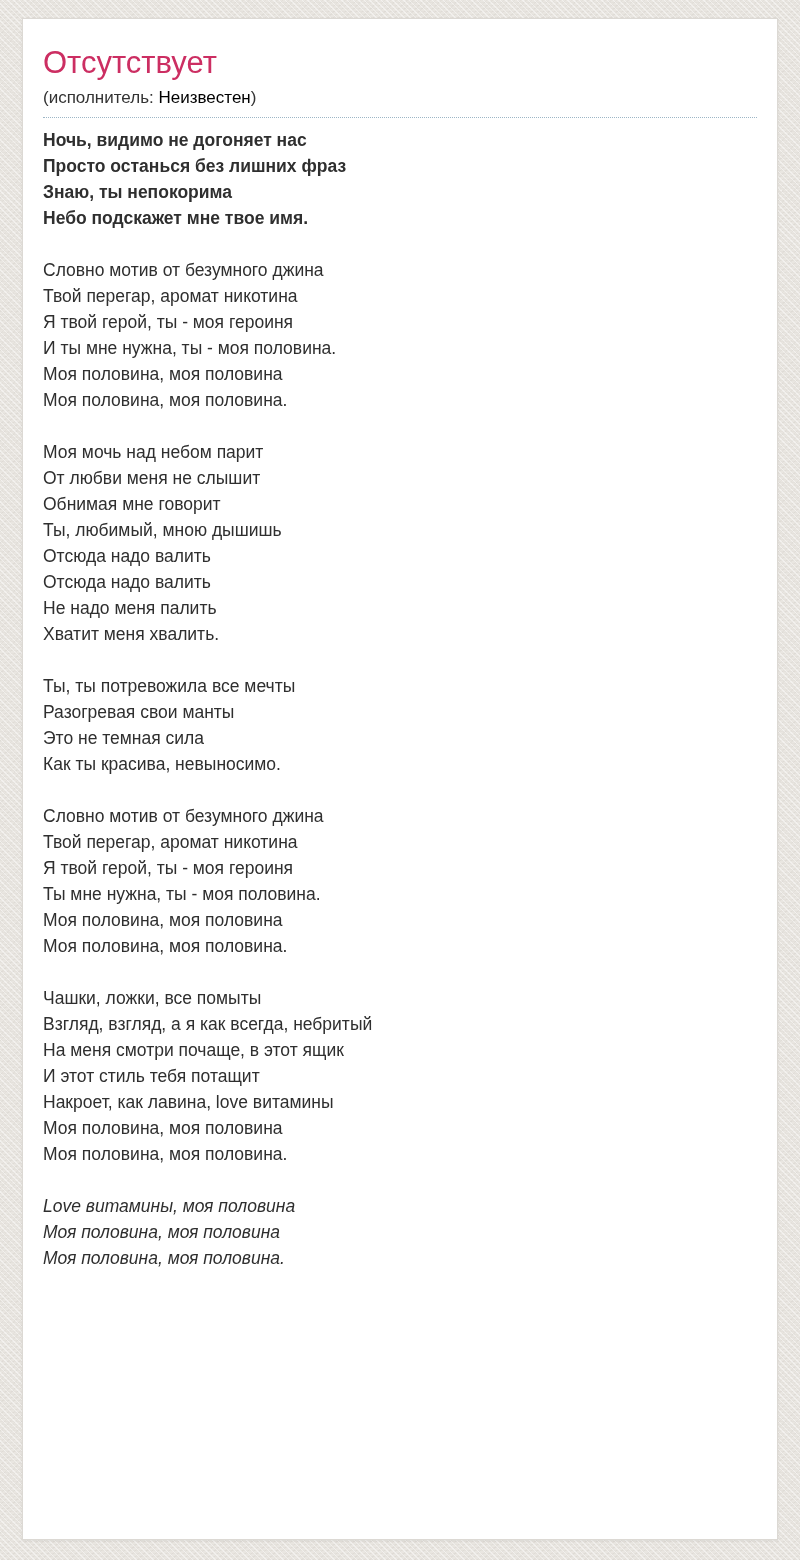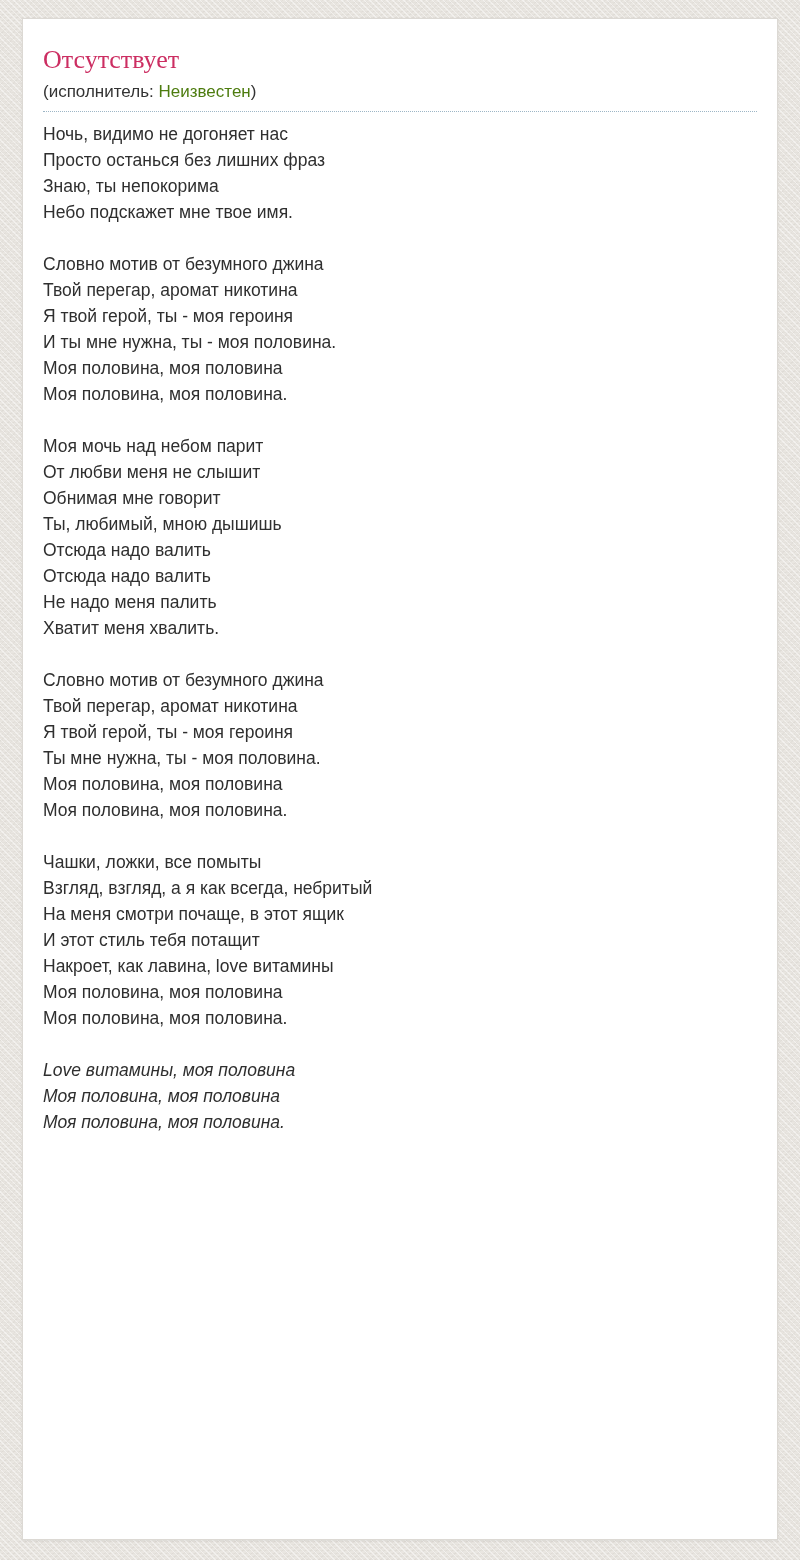--- a/index.html
+++ b/index.html
@@ -24,57 +24,57 @@
     margin: 18px 22px 20px 22px;
     width: 756px;
     min-height: 1522px;
     background: #ffffff;
     border: 1px solid #dcd9d4;
     box-shadow: 0 1px 3px rgba(0,0,0,0.07);
     padding: 26px 20px 20px 20px;
   }
   h1.song-title {
     margin: 0 0 6px 0;
-    font-size: 26px;
+    font-size: 31px;
     line-height: 1.15;
     font-weight: normal;
     color: #cc2e62;
-    font-family: Liberation Serif, serif;
   }
   .artist-line {
     margin: 0;
     font-size: 17px;
     line-height: 1.25;
     color: #333333;
     padding-bottom: 9px;
     border-bottom: 1px dotted #9db6c6;
   }
   .artist-line a {
-    color: #4d7c0f;
+    color: #000000;
     text-decoration: none;
     cursor: pointer;
   }
   .lyrics p {
     margin: 26px 0;
     font-size: 17.5px;
     line-height: 26px;
     color: #2f2f2f;
   }
-  .lyrics p:first-child { margin-top: 9px; }
+  .lyrics p:first-child { margin-top: 9px; font-weight: bold; }
   .lyrics p:last-child { margin-bottom: 0; font-style: italic; }
 </style>
 </head>
 <body>
 
 <div class="card">
   <h1 class="song-title">Отсутствует</h1>
 
   <p class="artist-line"><span>(исполнитель: </span><a>Неизвестен</a><span>)</span></p>
 
   <div class="lyrics" id="lyrics">
       <p>Ночь, видимо не догоняет нас<br>Просто останься без лишних фраз<br>Знаю, ты непокорима<br>Небо подскажет мне твое имя.</p>
       <p>Словно мотив от безумного джина<br>Твой перегар, аромат никотина<br>Я твой герой, ты - моя героиня<br>И ты мне нужна, ты - моя половина.<br>Моя половина, моя половина<br>Моя половина, моя половина.</p>
       <p>Моя мочь над небом парит<br>От любви меня не слышит<br>Обнимая мне говорит<br>Ты, любимый, мною дышишь<br>Отсюда надо валить<br>Отсюда надо валить<br>Не надо меня палить<br>Хватит меня хвалить.</p>
+      <p>Ты, ты потревожила все мечты<br>Разогревая свои манты<br>Это не темная сила<br>Как ты красива, невыносимо.</p>
       <p>Словно мотив от безумного джина<br>Твой перегар, аромат никотина<br>Я твой герой, ты - моя героиня<br>Ты мне нужна, ты - моя половина.<br>Моя половина, моя половина<br>Моя половина, моя половина.</p>
       <p>Чашки, ложки, все помыты<br>Взгляд, взгляд, а я как всегда, небритый<br>На меня смотри почаще, в этот ящик<br>И этот стиль тебя потащит<br>Накроет, как лавина, love витамины<br>Моя половина, моя половина<br>Моя половина, моя половина.</p>
       <p>Love витамины, моя половина<br>Моя половина, моя половина<br>Моя половина, моя половина.</p>
     </div>
 </div>
 
 </body></html>

